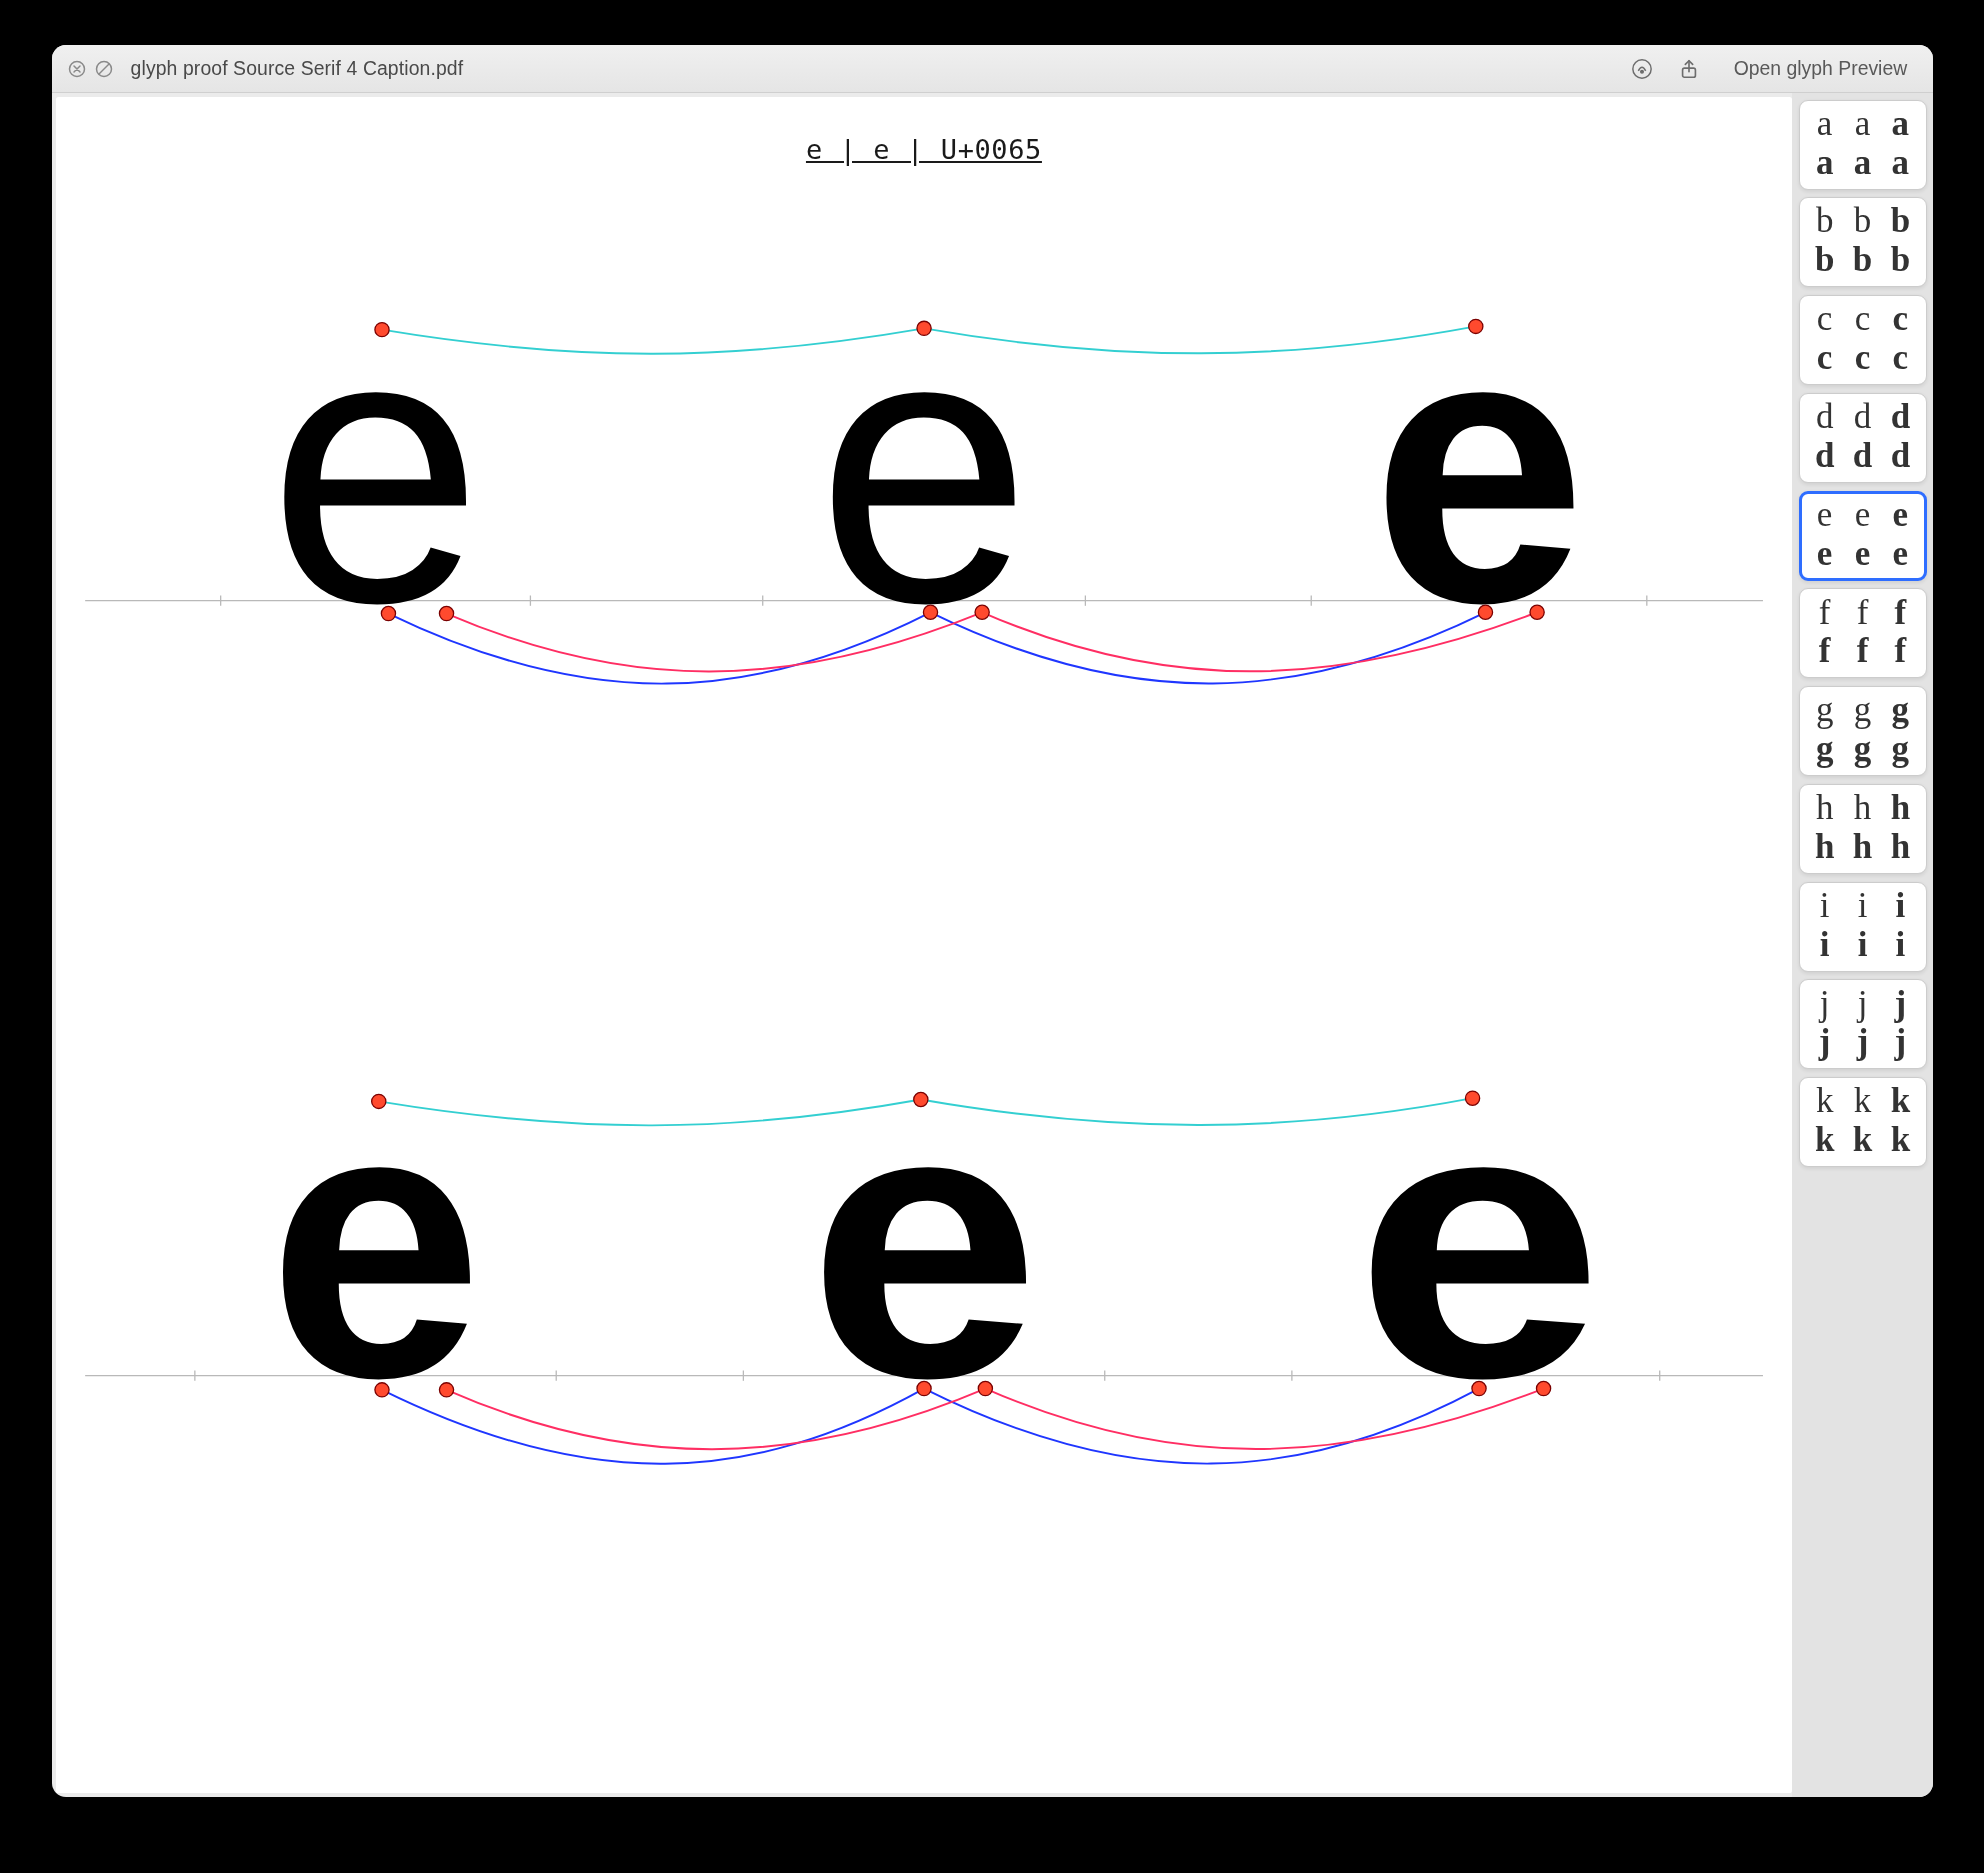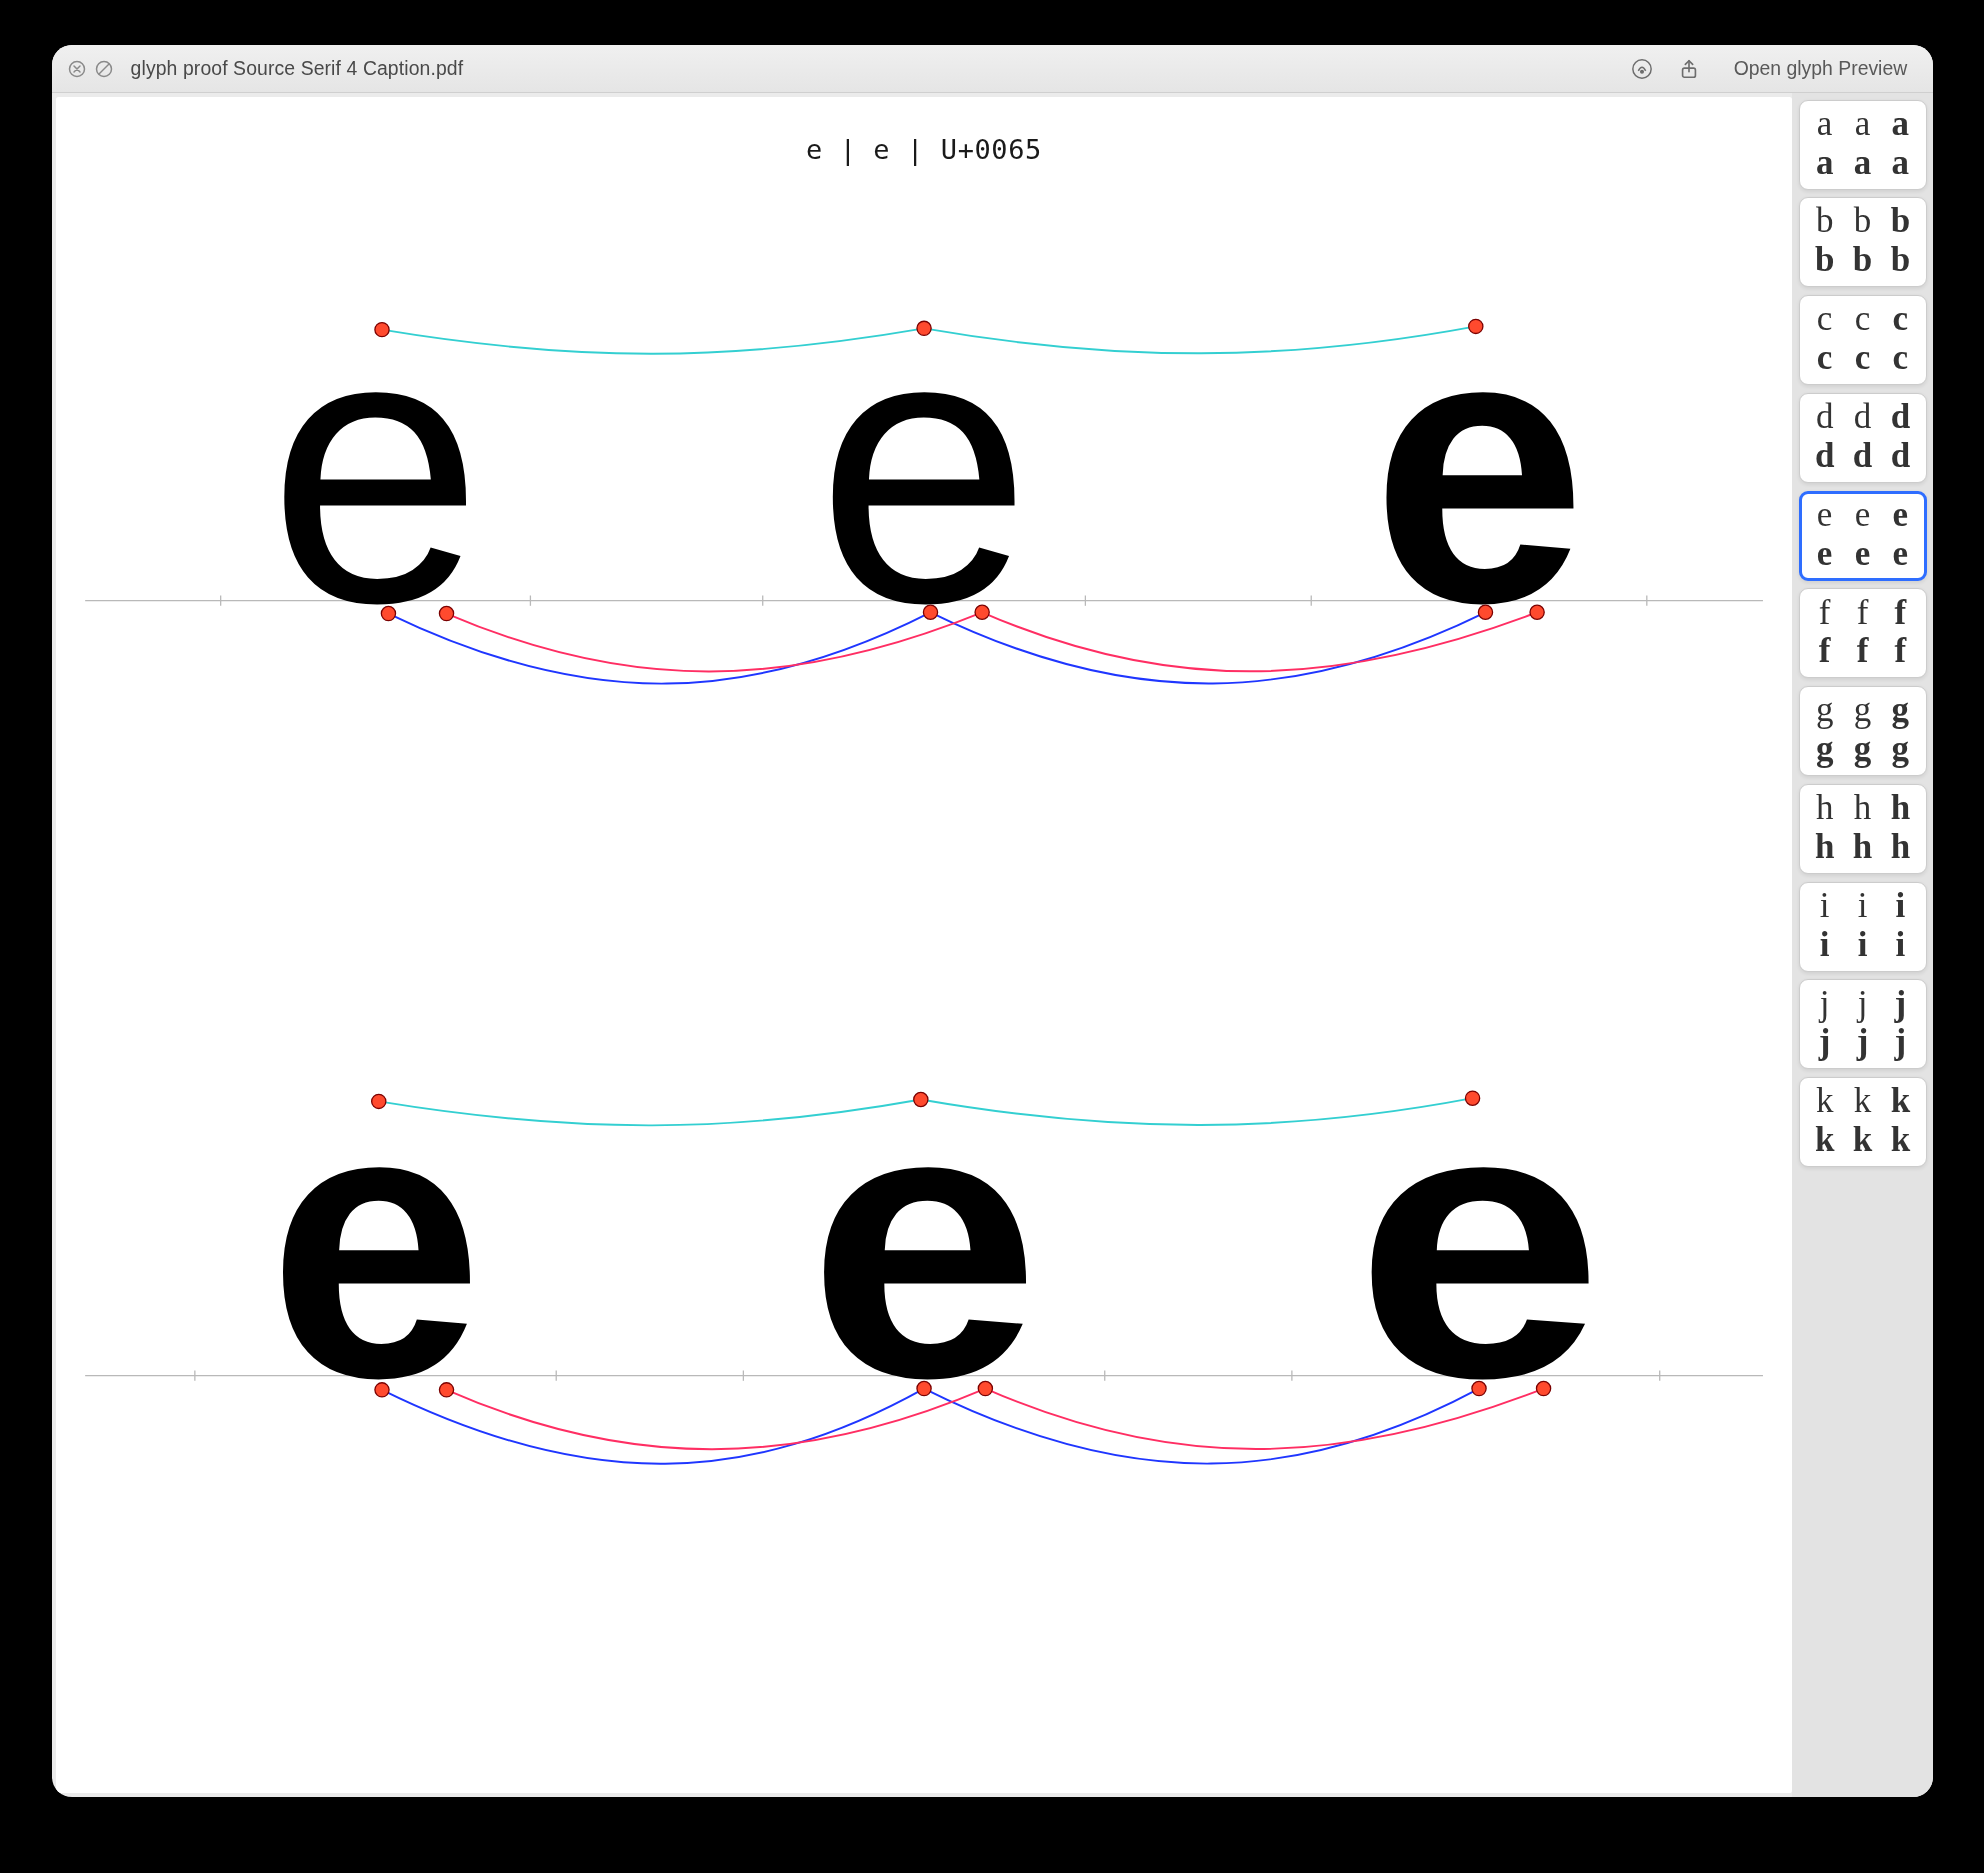--- a/index.html
+++ b/index.html
@@ -25,21 +25,21 @@
     color: #333;
   }
   .stage {
     width: 1985px; height: 1874px;
     background: var(--bg-black);
     padding: 45px 52px 77px 52px;
   }
   .window {
     width: 100%; height: 100%;
     background: var(--window-bg);
-    border-radius: 20px;
+    border-radius: 14px;
     box-shadow: 0 26px 58px rgba(0,0,0,.6);
     display: flex; flex-direction: column;
     overflow: hidden;
   }
   
   .titlebar {
     height: 48px;
     display: flex; align-items: center;
     padding: 0 15.5px;
     gap: 11.6px;
@@ -79,20 +79,21 @@
     overflow: hidden;
   }
   .doc-header {
     position: absolute;
     top: 37px; left: 0; right: 0;
     text-align: center;
     font-family: ui-monospace, "SF Mono", Menlo, Consolas, monospace;
     font-size: 27px;
     color: #1a1a1a;
     letter-spacing: 0.6px;
+    text-decoration: underline;
   }
   .glyph-row {
     position: absolute; left: 0; right: 0;
     height: 413px;
   }
   .row1 { top: 181px; }
   .row2 { top: 956px; }
   .glyph-svg { position:absolute; inset:0; width:100%; height:100%; }
 
   

